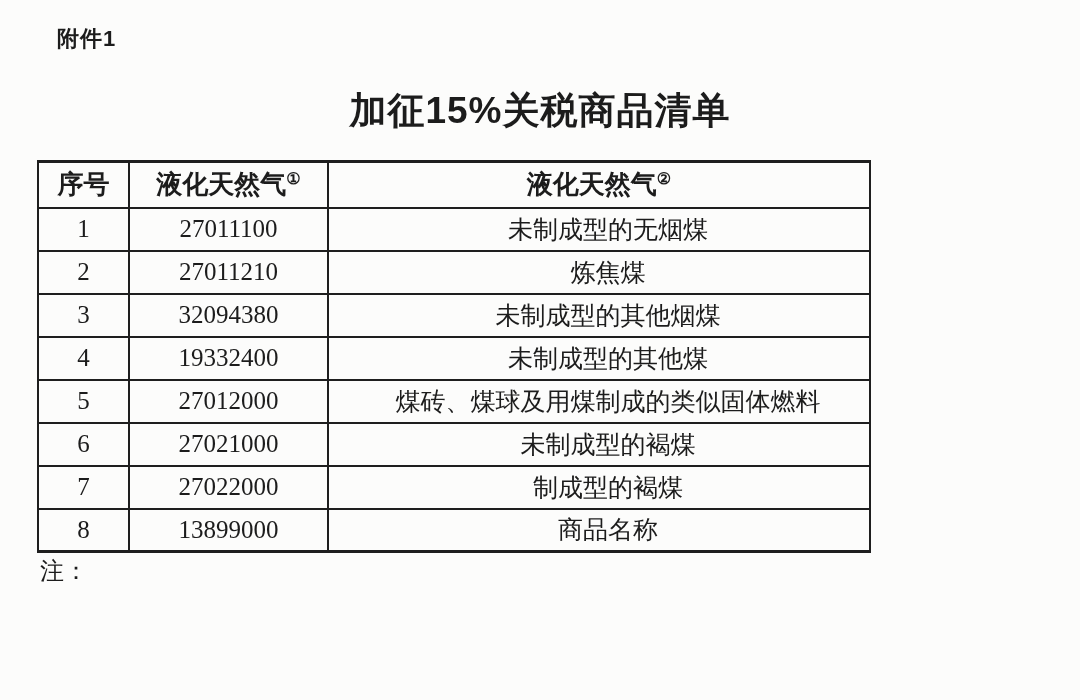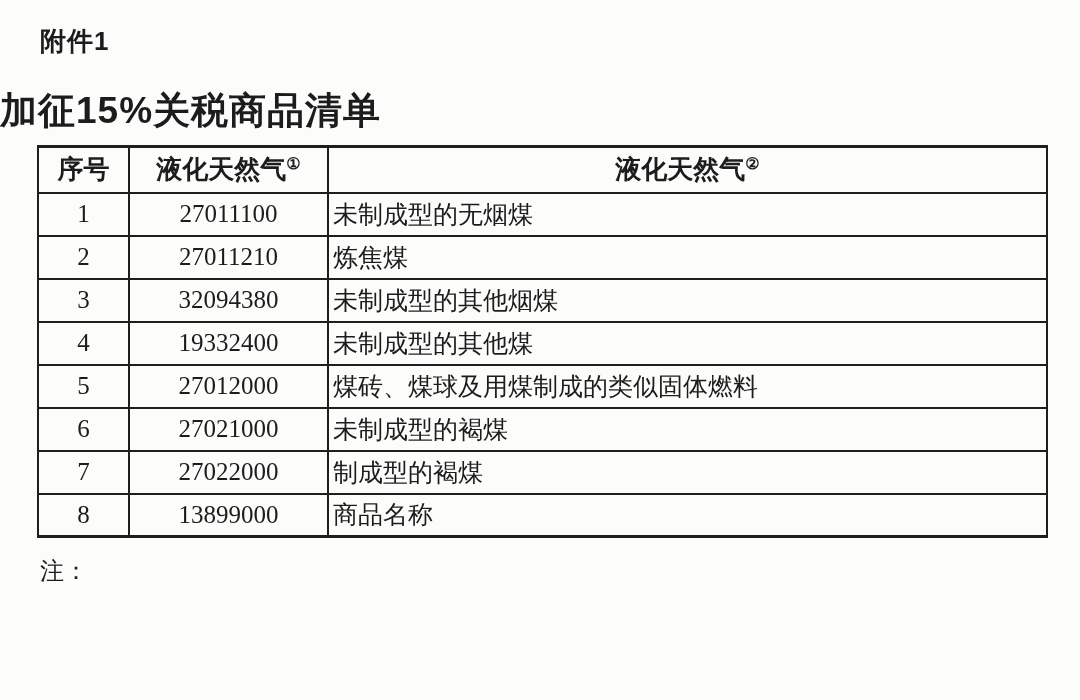--- a/index.html
+++ b/index.html
@@ -10,43 +10,43 @@
     width: 1080px;
     height: 700px;
     background: #fcfcfb;
     color: #1c1c1c;
     font-family: "Liberation Serif", serif;
     position: relative;
     overflow: hidden;
   }
   .attachment-label {
     position: absolute;
-    left: 40px;
+    left: 57px;
     top: 24px;
     font-family: "Liberation Sans", sans-serif;
     font-weight: bold;
-    font-size: 26px;
+    font-size: 22px;
     letter-spacing: 1px;
   }
   .doc-title {
     position: absolute;
     left: 0;
     top: 86px;
     width: 100%;
-    text-align: left;
+    text-align: center;
     font-family: "Liberation Sans", sans-serif;
     font-weight: bold;
     font-size: 37px;
     letter-spacing: 1px;
   }
   table.tariff-table {
     position: absolute;
     left: 37px;
-    top: 145px;
-    width: 1011px;
+    top: 160px;
+    width: 834px;
     border-collapse: collapse;
     table-layout: fixed;
   }
   .tariff-table col.col-seq  { width: 91px; }
   .tariff-table col.col-code { width: 199px; }
   .tariff-table th, .tariff-table td {
     border: 2px solid #1e1e1e;
     padding: 0;
     overflow: hidden;
     white-space: nowrap;
@@ -57,22 +57,22 @@
     font-size: 26px;
     font-weight: bold;
     text-align: center;
     border-top-width: 3px;
   }
   .tariff-table tbody tr:last-child td { border-bottom-width: 3px; }
   .tariff-table td { font-size: 25px; }
   .tariff-table td.cell-seq,
   .tariff-table td.cell-code { text-align: center; }
   .tariff-table td.cell-name {
-    text-align: left;
-    padding-left: 4px;
+    text-align: center;
+    padding-left: 18px;
   }
   sup.marker {
     font-size: 16px;
     vertical-align: 9px;
     line-height: 0;
   }
   .notes {
     position: absolute;
     left: 40px;
     top: 556px;

